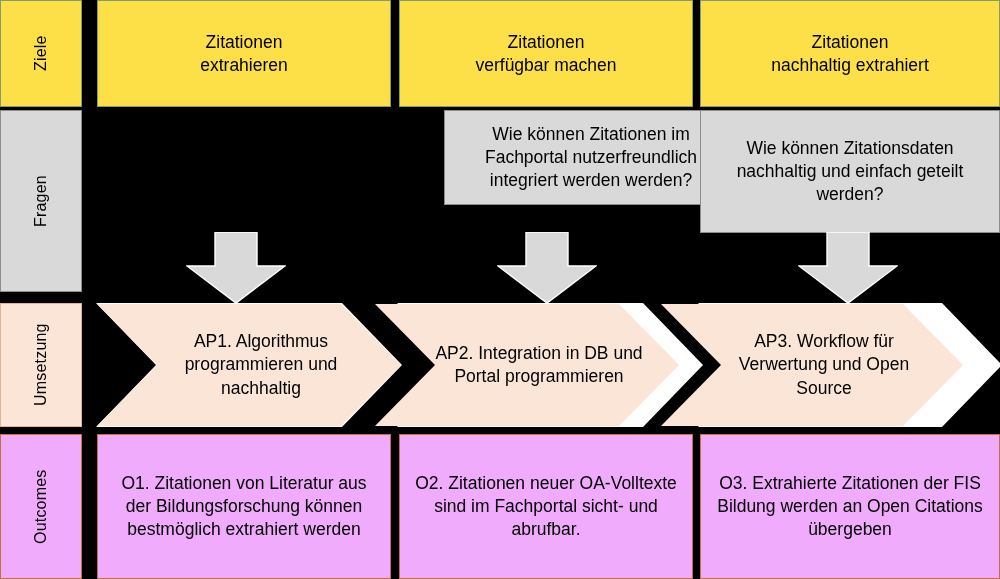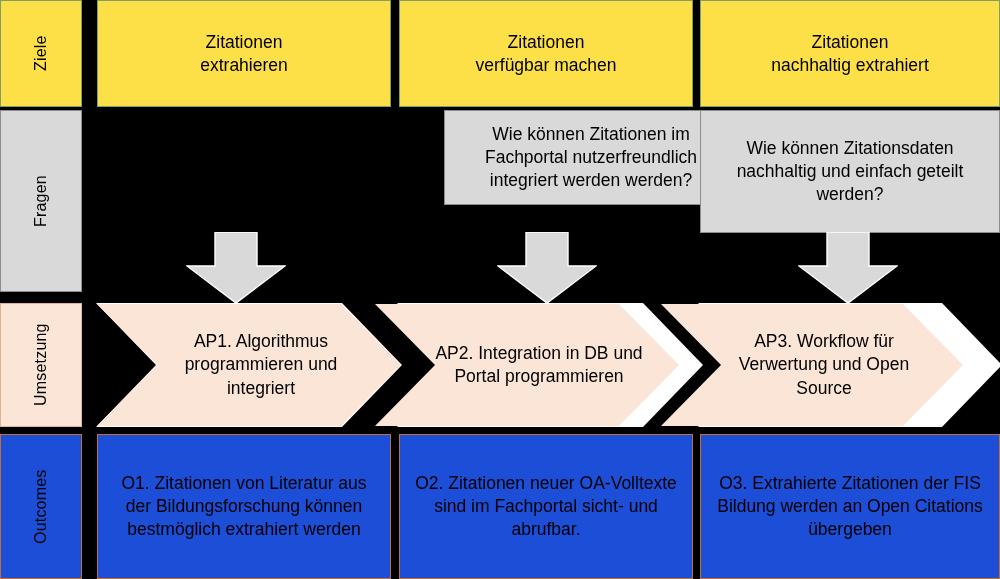--- a/index.html
+++ b/index.html
@@ -41,21 +41,21 @@
     transform: rotate(180deg);
     font-size: 16px;
     letter-spacing: 0.2px;
     padding: 0;
   }
 
   
   .c-green   { background: #fde047; border: 1px solid #7f9f6a; }
   .c-gray    { background: #d9d9d9; border: 1px solid #8c8c8c; }
   .c-peach   { background: #fbe5d6; border: 1px solid #e0b493; }
-  .c-orange  { background: #1d4ed8; border: 1px solid #c1703b; }
+  .c-orange  { background: #f0abfc; border: 1px solid #c1703b; }
 
   
   .chevron {
     position: absolute;
     box-sizing: border-box;
     background: #fbe5d6;
     display: flex;
     align-items: center;
     justify-content: center;
     text-align: center;
@@ -145,21 +145,21 @@
   </div>
 
   <div class="down-arrow" style="left:798px; top:232px;">
     <svg width="100" height="72" viewBox="0 0 100 72">
       <polygon points="29,0 71,0 71,34 99,34 50,71 1,34 29,34" fill="#d9d9d9" stroke="#ffffff" stroke-width="1.4"></polygon>
     </svg>
   </div>
 
   <div class="chevron-outline" style="left:96px; top:303px; width:306px; height:124px;"></div>
   <div class="chevron" style="left:97px; top:304px; width:304px; height:122px;">
-    <span>AP1. Algorithmus programmieren und integriert</span>
+    <span>AP1. Algorithmus programmieren und nachhaltig</span>
   </div>
 
   <div class="chevron-outline" style="left:397px; top:303px; width:306px; height:124px;"></div>
   <div class="chevron" style="left:375px; top:304px; width:304px; height:122px;">
     <span>AP2. Integration in DB und Portal programmieren</span>
   </div>
 
   <div class="chevron-outline" style="left:698px; top:303px; width:304px; height:124px;"></div>
   <div class="chevron" style="left:661px; top:304px; width:302px; height:122px;">
     <span>AP3. Workflow für Verwertung und Open Source</span>

